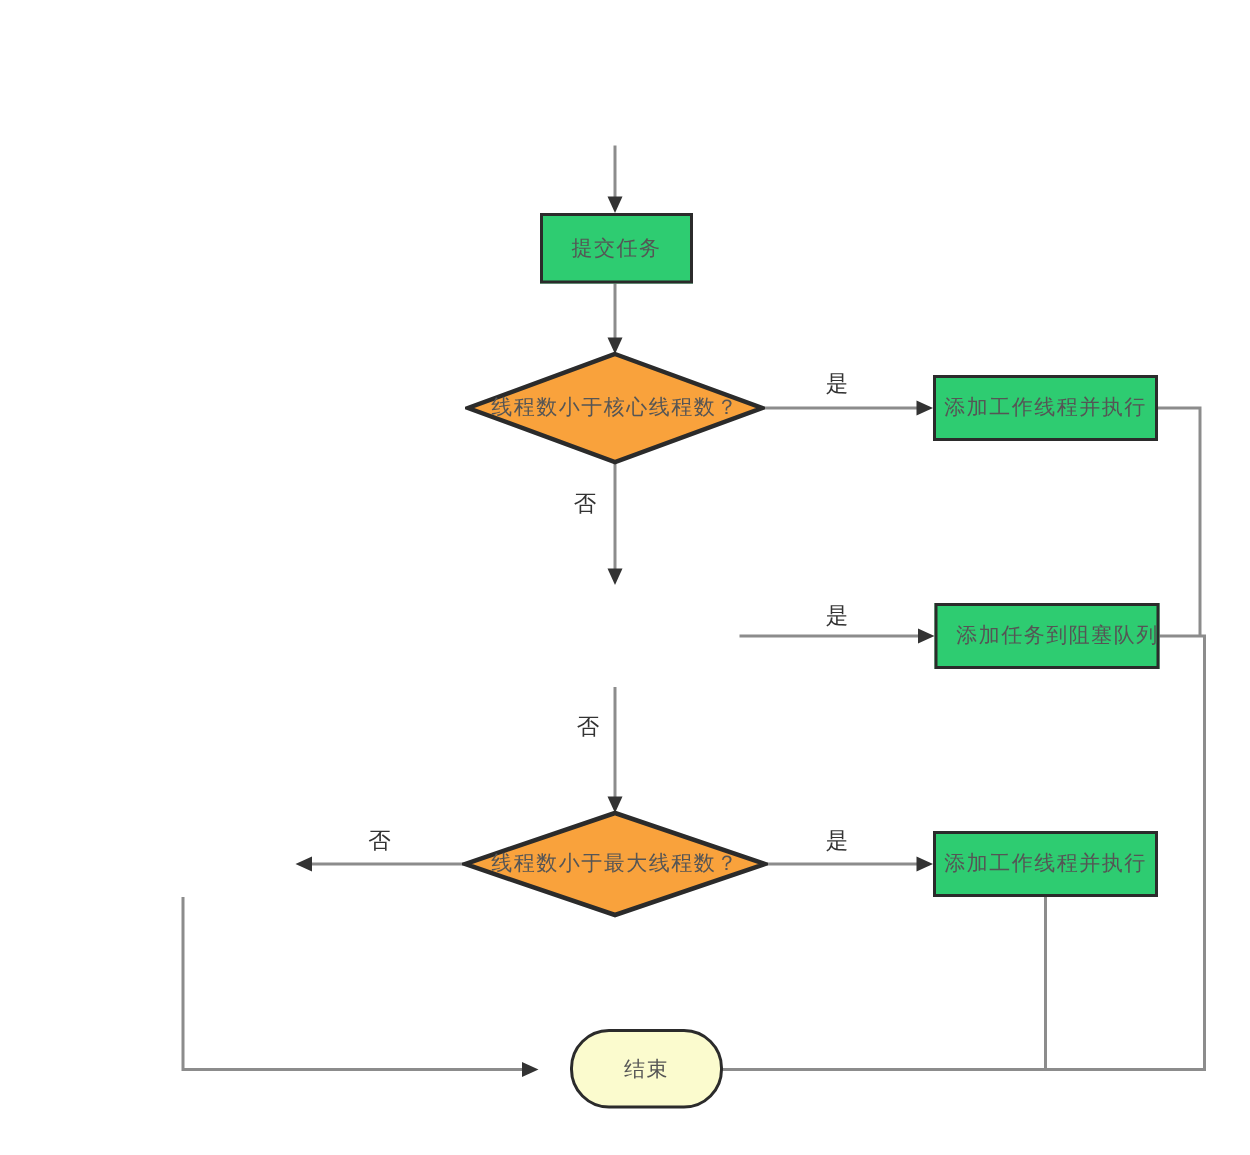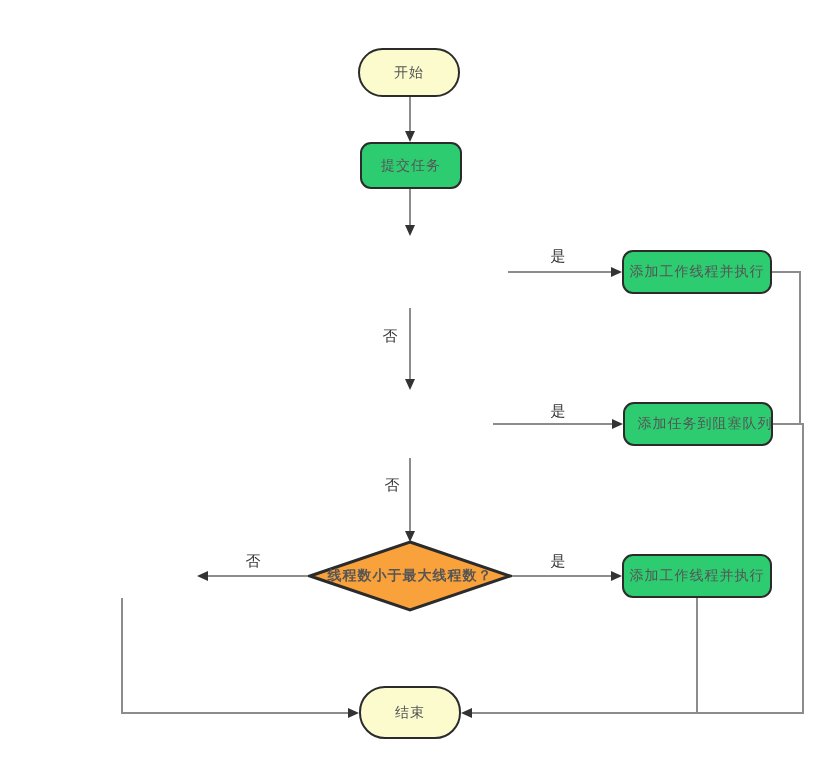--- a/index.html
+++ b/index.html
@@ -7,21 +7,20 @@
     width:833px; height:770px;
     background:var(--background,#ffffff);
     font-family:"Liberation Sans","DejaVu Sans",sans-serif;
   }
   .canvas { position:relative; width:833px; height:770px; overflow:hidden; }
 
   .node {
     position:absolute; box-sizing:border-box;
     display:flex; align-items:center; justify-content:center;
     z-index:2;
-    border-radius:11px;
   }
   .rect {
     background:var(--process-fill,#2ecc71);
     border:2.5px solid var(--shape-border,#2b2b2b);
   }
   .pill {
     background:var(--terminal-fill,#fbfbce);
     border:2.5px solid var(--shape-border,#2b2b2b);
     border-radius:26px;
   }
@@ -84,51 +83,54 @@
 
     <polyline points="773,424 803,424 803,713 470,713"></polyline>
     <polygon points="461,713 472,708 472,718"></polygon>
 
     <polyline points="697,598 697,713"></polyline>
 
     <polyline points="122,598 122,713 350,713"></polyline>
     <polygon points="359,713 348,708 348,718"></polygon>
   </svg>
 
-  <div class="node pill" style="left:358px; top:48px; width:102px; height:49px;">
-    <span class="node-label">开始</span>
-  </div>
 
   <div class="node rect" style="left:360px; top:142px; width:102px; height:47px;">
     <span class="node-label">提交任务</span>
   </div>
 
+  <div class="node diamond" style="left:310px; top:234px; width:200px; height:76px;">
+    <svg width="200" height="76" viewBox="0 0 200 76">
+      <polygon points="100,2 198,38 100,74 2,38"></polygon>
+    </svg>
+    <span class="node-label">线程数小于核心线程数？</span>
+  </div>
 
   <div class="node rect" style="left:622px; top:250px; width:150px; height:44px;">
     <span class="node-label">添加工作线程并执行</span>
   </div>
 
 
   <div class="node rect" style="left:623px; top:402px; width:150px; height:44px;padding-left:14px;">
     <span class="node-label">添加任务到阻塞队列</span>
   </div>
 
-  <div class="node diamond" style="left:308px; top:540px; width:204px; height:72px;font-weight:bold;">
+  <div class="node diamond" style="left:308px; top:540px; width:204px; height:72px;">
     <svg width="204" height="72" viewBox="0 0 204 72">
       <polygon points="102,2 202,36 102,70 2,36"></polygon>
     </svg>
     <span class="node-label">线程数小于最大线程数？</span>
   </div>
 
   <div class="node rect" style="left:622px; top:554px; width:150px; height:44px;">
     <span class="node-label">添加工作线程并执行</span>
   </div>
 
 
-  <div class="node pill" style="left:359px; top:686px; width:102px; height:53px;">
+  <div class="node pill" style="left:380px; top:686px; width:102px; height:53px;">
     <span class="node-label">结束</span>
   </div>
 
   <div class="edge-label" style="left:558px; top:256px;">是</div>
   <div class="edge-label" style="left:390px; top:336px;">否</div>
   <div class="edge-label" style="left:558px; top:411px;">是</div>
   <div class="edge-label" style="left:392px; top:485px;">否</div>
   <div class="edge-label" style="left:558px; top:561px;">是</div>
   <div class="edge-label" style="left:253px; top:561px;">否</div>
 

